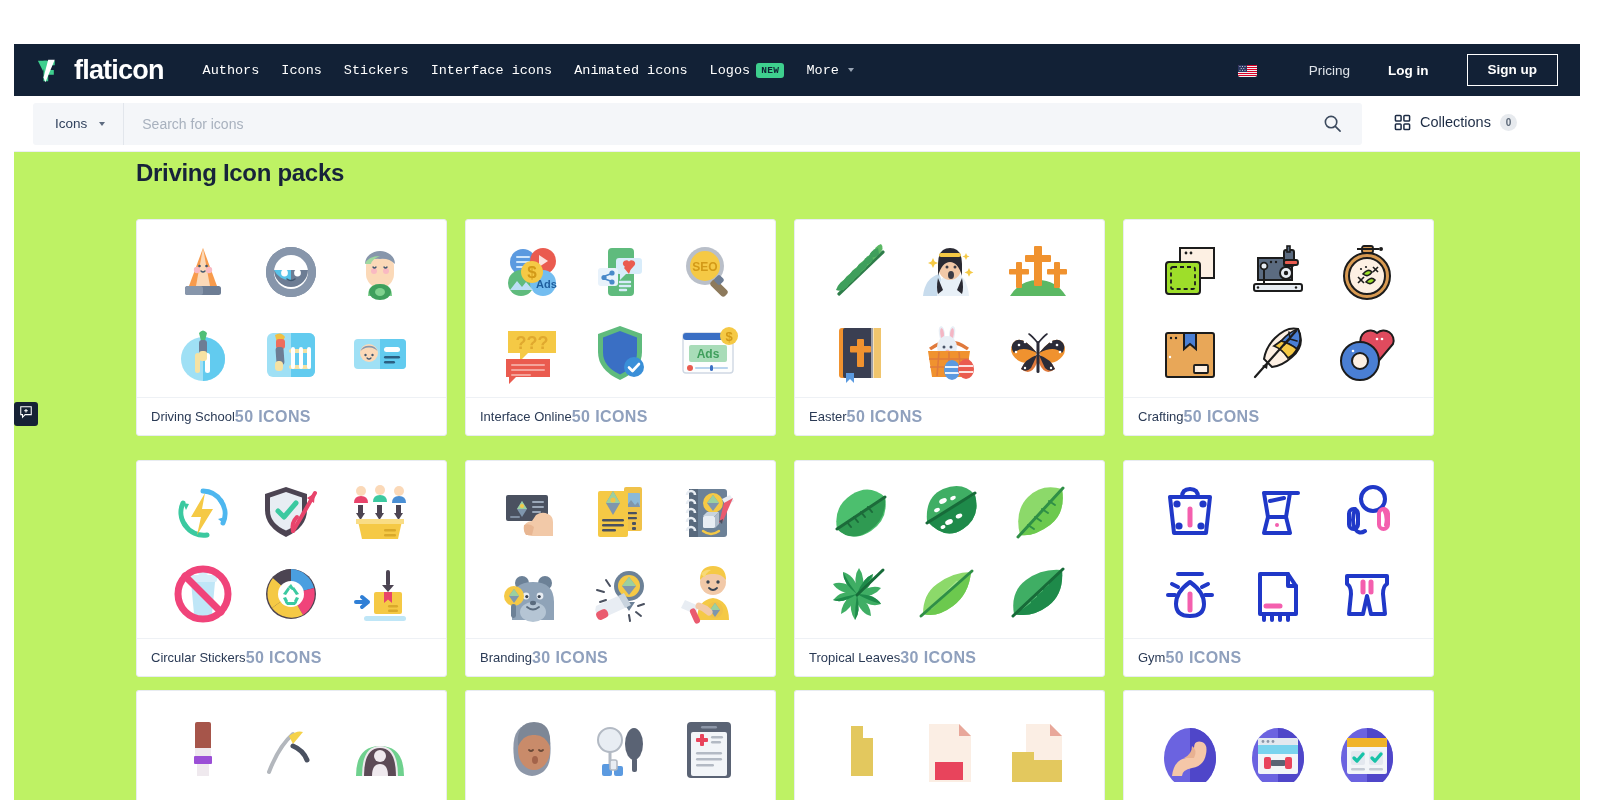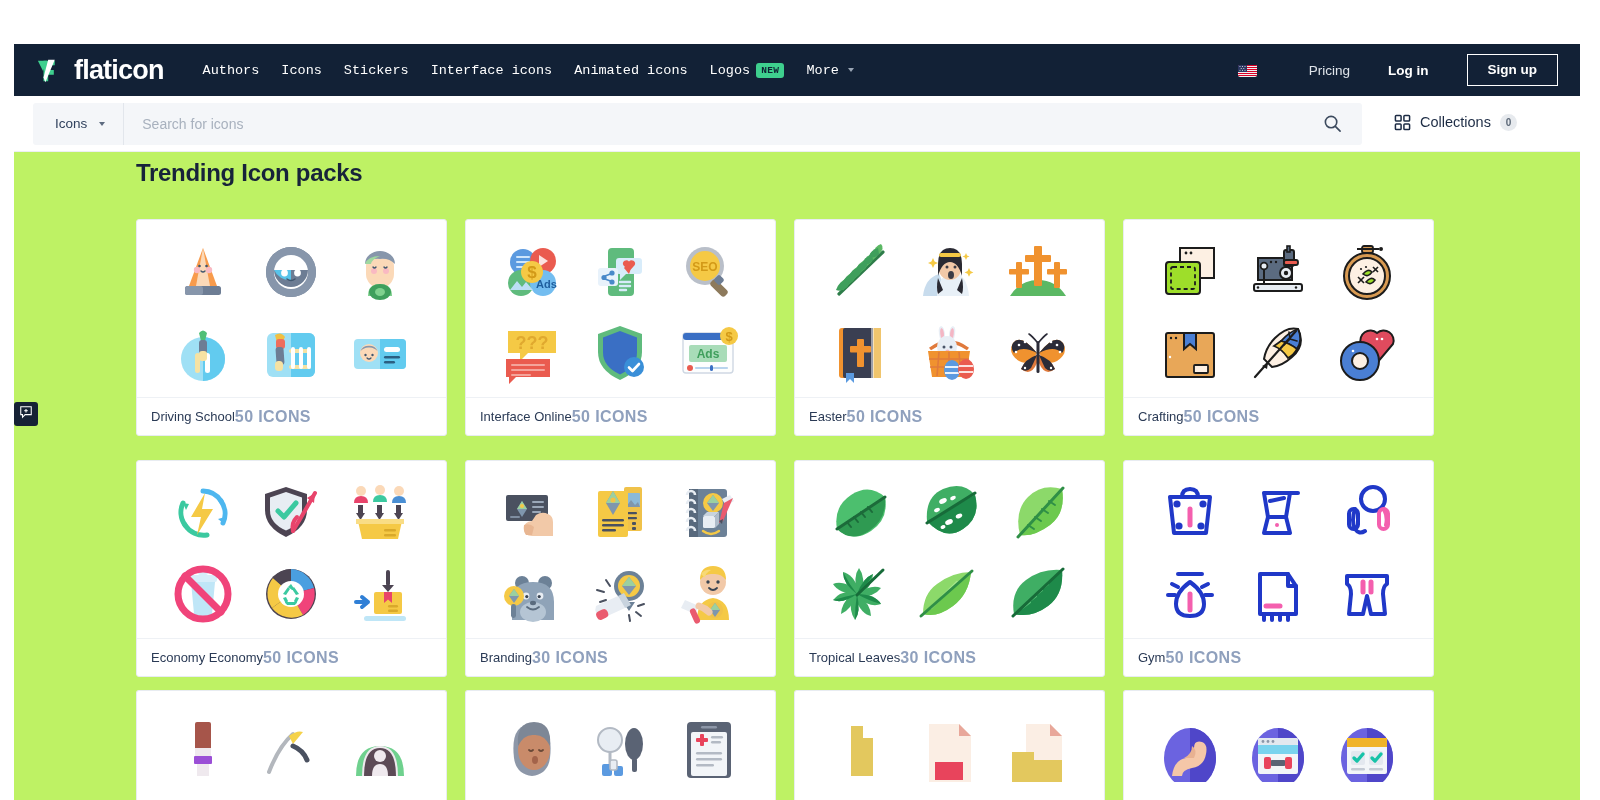--- a/index.html
+++ b/index.html
@@ -226,21 +226,21 @@
           <rect x="10.5" y="1.5" width="6" height="6" rx="1"></rect>
           <rect x="1.5" y="10.5" width="6" height="6" rx="1"></rect>
           <rect x="10.5" y="10.5" width="6" height="6" rx="1"></rect>
         </svg>
       </span>
       <span>Collections</span>
       <span class="coll-count">0</span>
     </div>
   </div>
 
-  <h1 class="title">Trending Icon packs</h1>
+  <h1 class="title">Driving Icon packs</h1>
 
   <div class="grid">
 
     <div class="card">
       <div class="card-icons">
         <div class="cell">
             <svg viewBox="0 0 64 64">
           <path d="M32 8 L46 46 H18 Z" fill="#f89b4c"></path>
               <path d="M32 8 L39 46 H25 Z" fill="#fbd9b8"></path>
           <rect x="14" y="46" width="36" height="9" rx="2.5" fill="#6d7d94"></rect>
@@ -723,21 +723,21 @@
                 <rect x="40" y="47.5" width="10" height="2.4" rx="1.2"></rect>
               </g>
           <rect x="38" y="8" width="4" height="16" rx="2" fill="#4c4452"></rect>
           <path d="M34 23 h12 l-6 7 Z" fill="#4c4452"></path>
           <rect x="16" y="54" width="42" height="5" rx="2.5" fill="#bfe6f7"></rect>
           <path d="M8 40 h12 M14 35 l6 5 l-6 5" stroke="#2f7fd6" stroke-width="4" fill="none" stroke-linecap="round" stroke-linejoin="round"></path>
         </svg>
           </div>
       </div>
       <div class="card-foot">
-        <span class="card-name">Economy Economy</span>
+        <span class="card-name">Circular Stickers</span>
         <span class="card-count">50 ICONS</span>
       </div>
     </div>
 
     <div class="card">
       <div class="card-icons">
         <div class="cell">
             <svg viewBox="0 0 64 64">
           <rect x="6" y="14" width="42" height="26" rx="2" fill="#4a5160"></rect>
           <path d="M17 28 l5 -8 l5 8 l-5 8 Z" fill="#7f96ad"></path>

